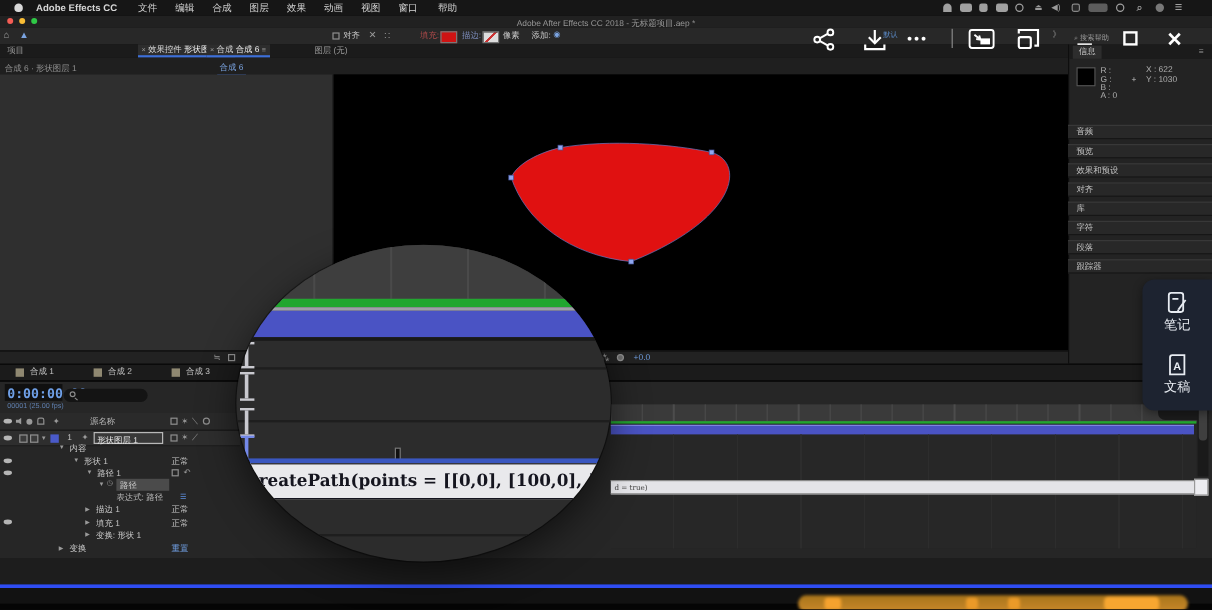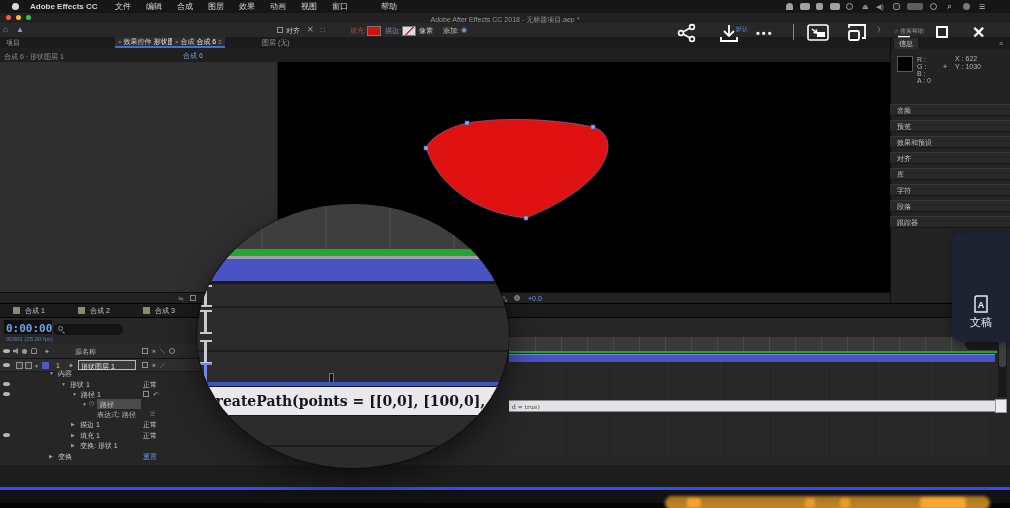--- a/index.html
+++ b/index.html
@@ -58,21 +58,21 @@
     <div class="a" style="left:12px;top:3px;width:7px;height:7px;border-radius:50% 50% 45% 45%;background:#d8d8d8;"></div>
     <div class="a mitem" style="left:30px;font-weight:bold;">Adobe Effects CC</div>
     <div class="a mitem" style="left:115px;">文件</div>
     <div class="a mitem" style="left:146px;">编辑</div>
     <div class="a mitem" style="left:177px;">合成</div>
     <div class="a mitem" style="left:208px;">图层</div>
     <div class="a mitem" style="left:239px;">效果</div>
     <div class="a mitem" style="left:270px;">动画</div>
     <div class="a mitem" style="left:301px;">视图</div>
     <div class="a mitem" style="left:332px;">窗口</div>
-    <div class="a mitem" style="left:381px;">帮助</div>
+    <div class="a mitem" style="left:365px;">帮助</div>
     <div class="a sicon" style="left:786px;border-radius:50% 50% 0 0;"></div>
     <div class="a sicon" style="left:800px;width:10px;"></div>
     <div class="a sicon" style="left:816px;"></div>
     <div class="a sicon" style="left:830px;width:10px;"></div>
     <div class="a sicon" style="left:846px;border-radius:50%;background:none;border:1px solid #b9b9b9;box-sizing:border-box;"></div>
     <div class="a glyph" style="left:862px;top:3px;">⏏</div>
     <div class="a glyph" style="left:876px;top:3px;">◀)</div>
     <div class="a sicon" style="left:893px;background:#2a2a2a;border:1px solid #999;box-sizing:border-box;"></div>
     <div class="a sicon" style="left:907px;width:16px;background:#6a6a6a;"></div>
     <div class="a sicon" style="left:930px;border-radius:50%;background:none;border:1px solid #b9b9b9;box-sizing:border-box;"></div>
@@ -359,20 +359,31 @@
     <g stroke="#fff" stroke-width="1.8" fill="none">
       <polyline points="4,6 4,3 20,3 20,16 17,16"></polyline>
       <rect x="4" y="9" width="10" height="9" rx="1.5"></rect>
     </g>
   </svg>
   <div class="a wicon" style="left:898px;top:29px;font-size:12px;font-weight:bold;">—</div>
   <div class="a" style="left:936px;top:26px;width:12px;height:12px;border:2px solid #fff;box-sizing:border-box;"></div>
   <div class="a wicon" style="left:972px;top:23px;font-size:16px;font-weight:bold;">✕</div>
 
   <div id="sideoverlay" class="a">
+    <div class="sbtn" style="top:8px;height:46px;">
+      <svg width="22" height="22" viewBox="0 0 22 22" style="display:block;margin:0 auto;">
+        <g stroke="#e8ecf2" stroke-width="1.5" fill="none">
+          <rect x="4" y="3" width="12" height="16" rx="2"></rect>
+          <line x1="7" y1="8" x2="12" y2="8"></line>
+          <line x1="18" y1="9" x2="12" y2="17"></line>
+            <line x1="12" y1="17" x2="11.5" y2="19"></line>
+        </g>
+      </svg>
+      <div>笔记</div>
+    </div>
     <div class="sbtn" style="top:60px;height:46px;">
       <svg width="22" height="22" viewBox="0 0 22 22" style="display:block;margin:0 auto;">
         <g stroke="#e8ecf2" stroke-width="1.5" fill="none">
           <path d="M5,19 L5,5 a2,2 0 0 1 2,-2 L17,3 L17,19 Z"></path>
         </g>
         <text x="11" y="15" font-size="9" fill="#e8ecf2" text-anchor="middle" font-family="Liberation Sans,sans-serif" font-weight="bold">A</text>
       </svg>
       <div>文稿</div>
     </div>
   </div>

